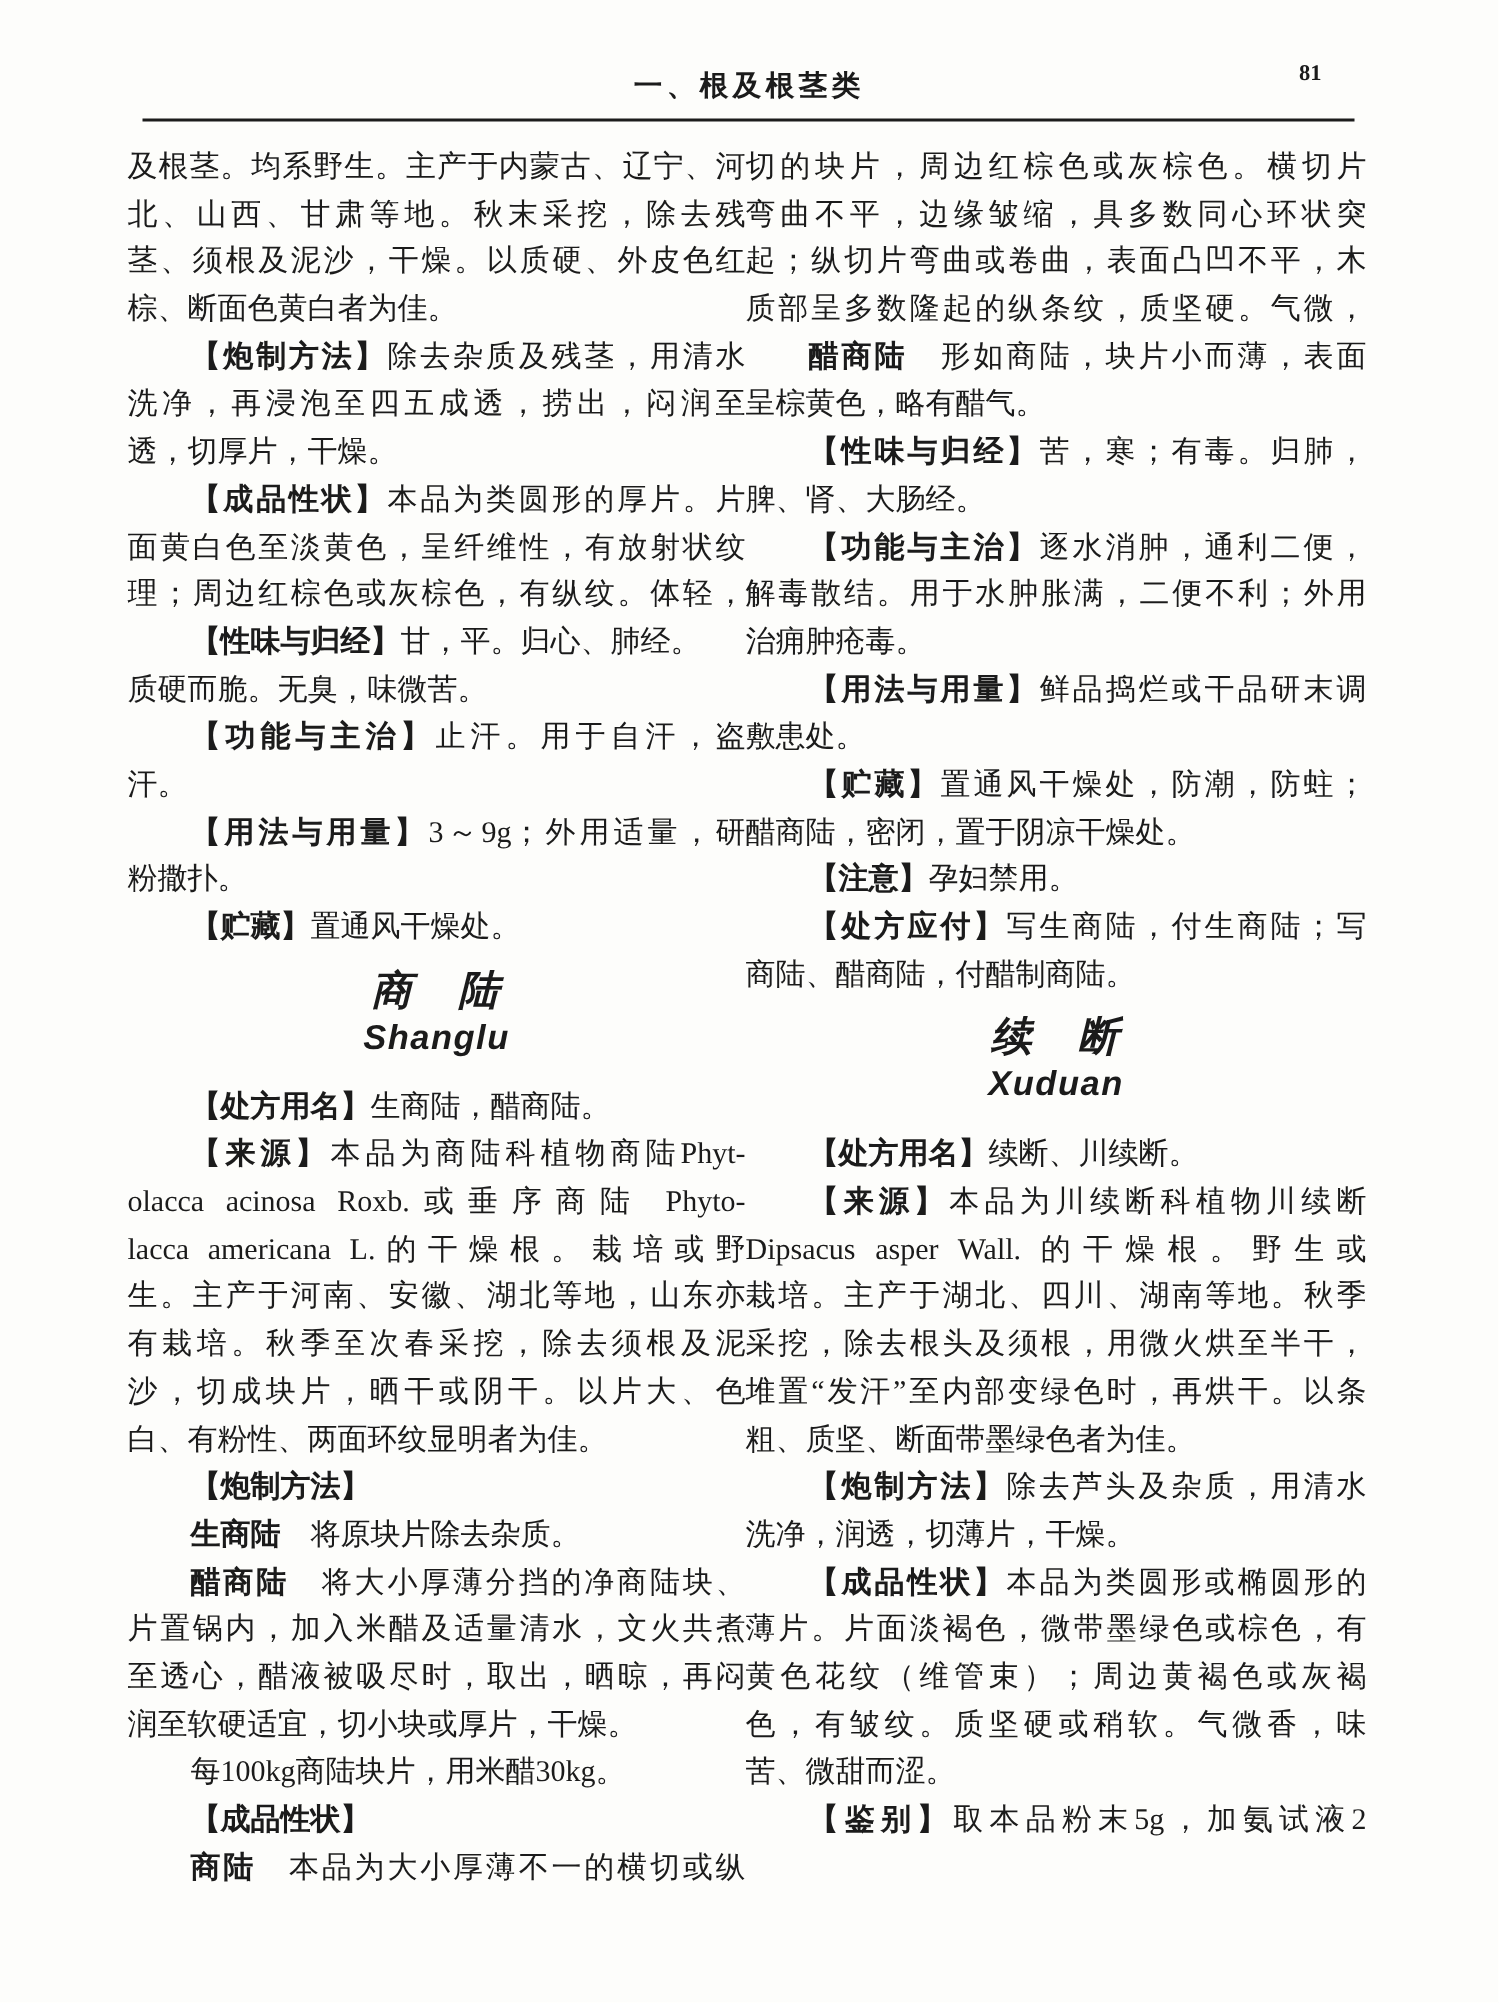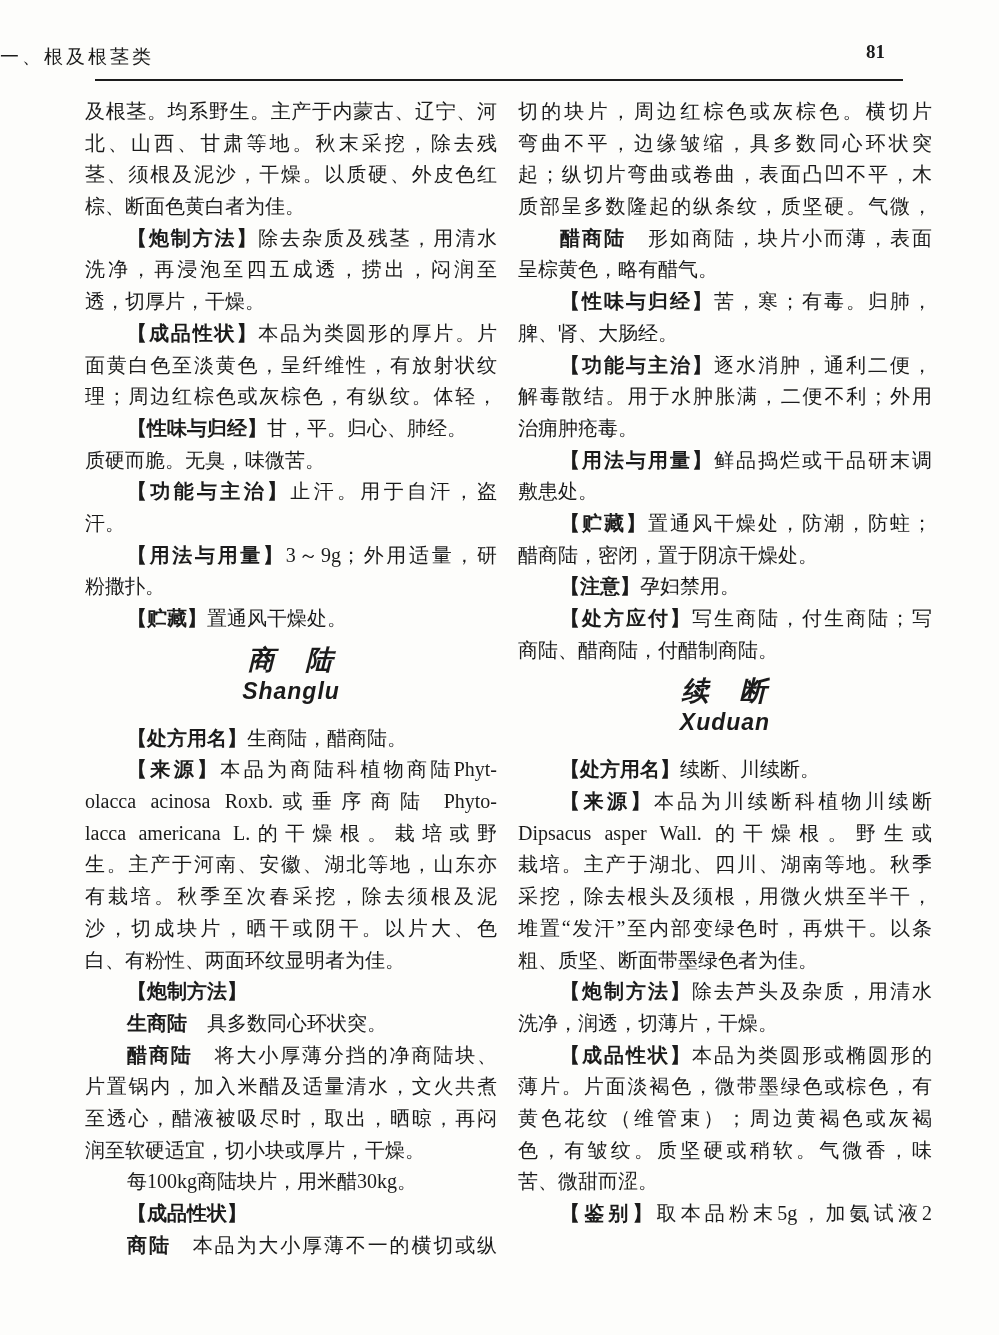--- a/index.html
+++ b/index.html
@@ -7,36 +7,36 @@
     position:relative;
     width:999px; height:1335px;
     background:#fdfdfb;
     color:#1b1b1b;
     font-family:"Liberation Serif", serif;
     overflow:hidden;
   }
   
   .section-title {
     position:absolute; top:44px; left:0; width:100%;
-    text-align:left;
-    font-size:19px; font-weight:normal; letter-spacing:3px;
+    text-align:center;
+    font-size:19px; font-weight:bold; letter-spacing:3px;
   }
   .page-number {
     position:absolute; top:41px; left:866px;
-    font-size:19px; font-weight:bold;text-align:right;
+    font-size:15px; font-weight:bold;text-align:right;
   }
   .header-rule {
     position:absolute; top:79px; left:95px;
     width:808px; height:2px;
     background:#1c1c1c;
   }
   
   .content {
     position:absolute; top:96px; left:85px;
-    display:flex; gap:21px;
+    display:flex; 
   }
   .col { width:412px; }
   .col.right { width:414px; }
   .line {
     height:31.7px; line-height:31.7px;
     font-size:20px;
     text-align:left;
     overflow:visible;
   }
   .line.ind { padding-left:42px; }
@@ -87,21 +87,21 @@
         </div>
         <div class="line ind"><b>【处方用名】</b><span>生商陆，醋商陆。</span></div>
         <div class="line ind jst"><b>【来源】</b><span>本品为商陆科植物商陆Phyt-</span></div>
         <div class="line jst"><span>olacca acinosa Roxb.或垂序商陆 Phyto-</span></div>
         <div class="line jst"><span>lacca americana L.的干燥根。栽培或野</span></div>
         <div class="line jst"><span>生。主产于河南、安徽、湖北等地，山东亦</span></div>
         <div class="line jst"><span>有栽培。秋季至次春采挖，除去须根及泥</span></div>
         <div class="line jst"><span>沙，切成块片，晒干或阴干。以片大、色</span></div>
         <div class="line"><span>白、有粉性、两面环纹显明者为佳。</span></div>
         <div class="line ind"><b>【炮制方法】</b><span></span></div>
-        <div class="line ind"><b>生商陆</b><span>　具多数同心环状突。</span></div>
+        <div class="line ind"><b>生商陆</b><span>　将原块片除去杂质。</span></div>
         <div class="line ind jst"><b>醋商陆</b><span>　将大小厚薄分挡的净商陆块、</span></div>
         <div class="line jst"><span>片置锅内，加入米醋及适量清水，文火共煮</span></div>
         <div class="line jst"><span>至透心，醋液被吸尽时，取出，晒晾，再闷</span></div>
         <div class="line"><span>润至软硬适宜，切小块或厚片，干燥。</span></div>
         <div class="line ind"><span>每100kg商陆块片，用米醋30kg。</span></div>
         <div class="line ind"><b>【成品性状】</b><span></span></div>
         <div class="line ind jst"><b>商陆</b><span>　本品为大小厚薄不一的横切或纵</span></div>
       </div>
     <div class="col right">
         <div class="line jst"><span>切的块片，周边红棕色或灰棕色。横切片</span></div>

